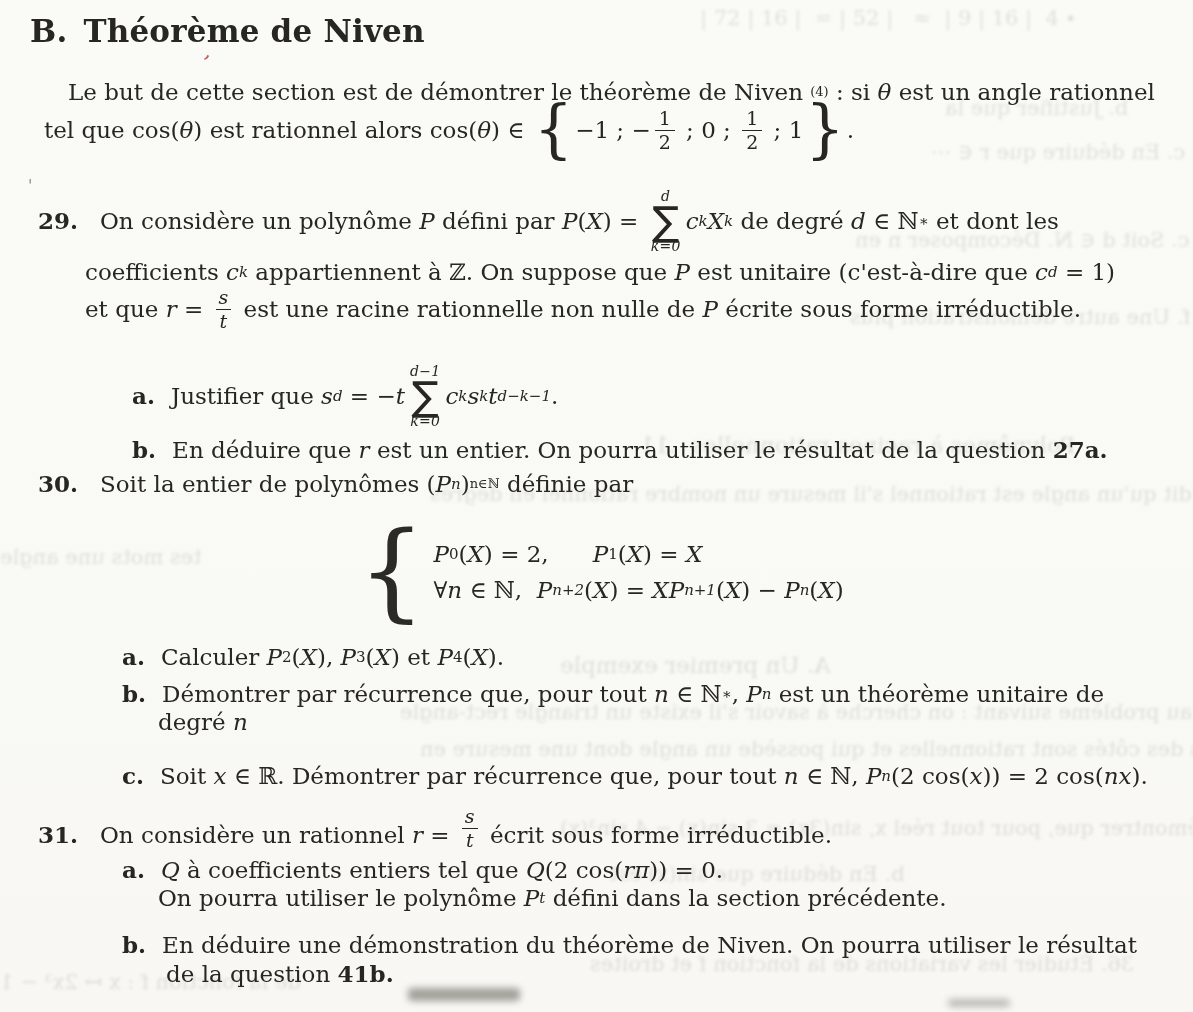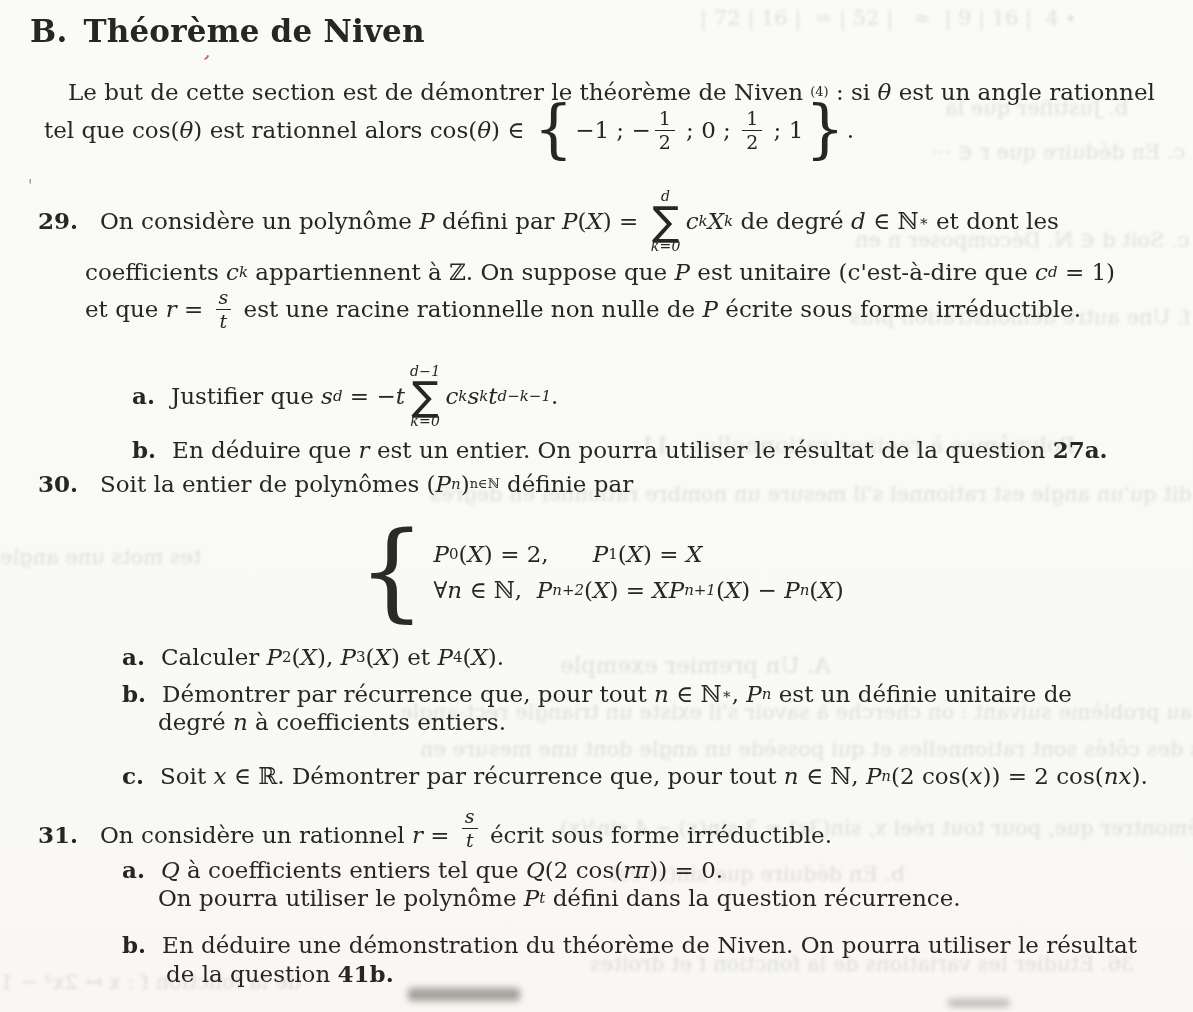--- a/index.html
+++ b/index.html
@@ -122,39 +122,39 @@
         <span>∀</span><span class="mi">n</span><span> ∈ ℕ,  </span><span class="mi">P</span><sub class="mi">n+2</sub><span>(</span><span class="mi">X</span><span>) = </span><span class="mi">X</span><span class="mi">P</span><sub class="mi">n+1</sub><span>(</span><span class="mi">X</span><span>) − </span><span class="mi">P</span><sub class="mi">n</sub><span>(</span><span class="mi">X</span><span>)</span>
       </div>
     </div>
   </div>
 
   <div class="line" style="left:122px;top:643px;">
     <span class="bold">a.</span><span style="width:16px;display:inline-block;"></span><span>Calculer </span><span class="mi">P</span><sub>2</sub><span>(</span><span class="mi">X</span><span>), </span><span class="mi">P</span><sub>3</sub><span>(</span><span class="mi">X</span><span>) et </span><span class="mi">P</span><sub>4</sub><span>(</span><span class="mi">X</span><span>).</span>
   </div>
 
   <div class="line" style="left:122px;top:680px;">
-    <span class="bold">b.</span><span style="width:16px;display:inline-block;"></span><span>Démontrer par récurrence que, pour tout </span><span class="mi">n</span><span> ∈ ℕ</span><sup>∗</sup><span>, </span><span class="mi">P</span><sub class="mi">n</sub><span> est un définie unitaire de</span>
+    <span class="bold">b.</span><span style="width:16px;display:inline-block;"></span><span>Démontrer par récurrence que, pour tout </span><span class="mi">n</span><span> ∈ ℕ</span><sup>∗</sup><span>, </span><span class="mi">P</span><sub class="mi">n</sub><span> est un théorème unitaire de</span>
   </div>
   <div class="line" style="left:158px;top:708px;">
-    <span>degré </span><span class="mi">n</span><span> à coefficients entiers.</span>
+    <span>degré </span><span class="mi">n</span>
   </div>
 
   <div class="line" style="left:122px;top:762px;">
     <span class="bold">c.</span><span style="width:16px;display:inline-block;"></span><span>Soit </span><span class="mi">x</span><span> ∈ ℝ. Démontrer par récurrence que, pour tout </span><span class="mi">n</span><span> ∈ ℕ, </span><span class="mi">P</span><sub class="mi">n</sub><span>(2 cos(</span><span class="mi">x</span><span>)) = 2 cos(</span><span class="mi">n</span><span class="mi">x</span><span>).</span>
   </div>
 
   <div class="line" style="left:38px;top:792px;height:58px;align-items:flex-end;">
     <span class="itemnum">31.</span><span style="width:22px;display:inline-block;"></span><span>On considère un rationnel </span><span class="mi">r</span><span> = </span><span class="frac"><span class="fn mi">s</span><span class="fd mi">t</span></span><span> écrit sous forme irréductible.</span>
   </div>
 
   <div class="line" style="left:122px;top:856px;">
     <span class="bold">a.</span><span style="width:16px;display:inline-block;"></span><span class="mi">Q</span><span> à coefficients entiers tel que </span><span class="mi">Q</span><span>(2 cos(</span><span class="mi">r</span><span class="mi">π</span><span>)) = 0.</span>
   </div>
   <div class="line" style="left:158px;top:884px;text-align:center;">
-    <span>On pourra utiliser le polynôme </span><span class="mi">P</span><sub class="mi">t</sub><span> défini dans la question récurrence.</span>
+    <span>On pourra utiliser le polynôme </span><span class="mi">P</span><sub class="mi">t</sub><span> défini dans la section précédente.</span>
   </div>
 
   <div class="line" style="left:122px;top:931px;">
     <span class="bold">b.</span><span style="width:16px;display:inline-block;"></span><span>En déduire une démonstration du théorème de Niven. On pourra utiliser le résultat</span>
   </div>
   <div class="line" style="left:158px;top:960px;margin-left:8px;">
     <span>de la question </span><span class="bold">41b.</span>
   </div>
 
 </div>

